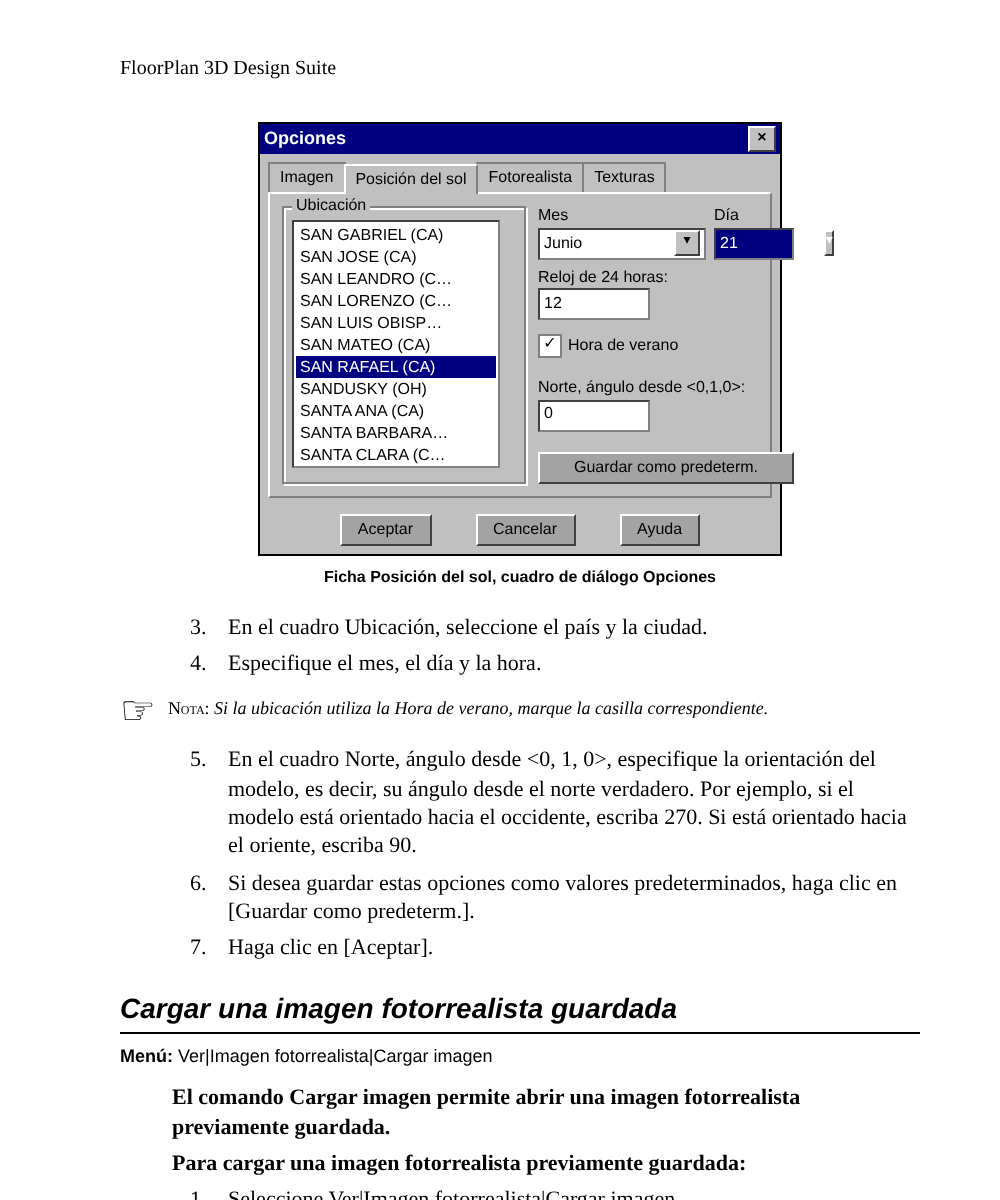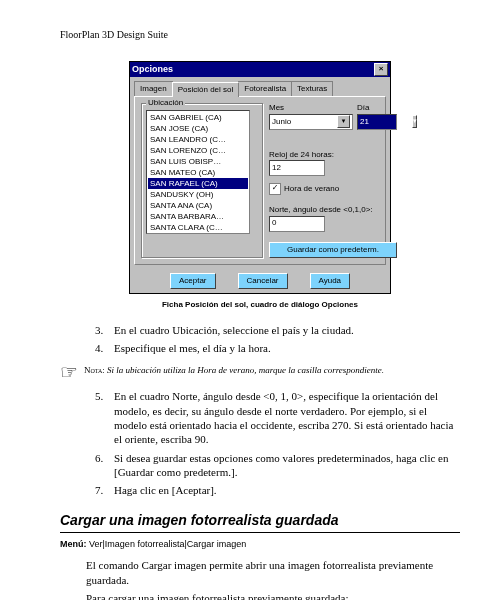--- a/index.html
+++ b/index.html
@@ -111,21 +111,21 @@
   .listbox .item.sel {
     background: #000080;
     color: #fff;
   }
   .rightcol {
     flex: 1;
   }
   .row {
     display: flex;
     gap: 4px;
-    margin-bottom: 20px;
+    margin-bottom: 4px;
     align-items: center;
   }
   .combo, .inp {
     background: #fff;
     border: 1px solid #808080;
     border-top-color: #404040;
     border-left-color: #404040;
     height: 14px;
     font-size: 8px;
     padding: 0 2px;
@@ -139,21 +139,21 @@
     height: 11px;
     background: #c0c0c0;
     border: 1px solid #fff;
     border-right-color: #404040;
     border-bottom-color: #404040;
     text-align: center;
     line-height: 9px;
     font-size: 7px;
   }
   .btn {
-    background: #7dd3fc;
+    background: #a3a3a3;
     border: 1px solid #fff;
     border-right-color: #404040;
     border-bottom-color: #404040;
     padding: 2px 8px;
     font-size: 8px;
     text-align: center;
   }
   .btnrow {
     display: flex;
     justify-content: center;
@@ -206,20 +206,21 @@
     font-family: Arial, sans-serif;
     font-size: 9px;
     margin-bottom: 8px;
   }
   .menu b {
     font-weight: bold;
     text-align: center;
   }
   .body-p {
     margin: 4px 0 4px 26px;
+    font-weight: bold;
   }
   .cb {
     display: inline-flex;
     align-items: center;
     gap: 3px;
     font-size: 8px;
   }
   .cb .box {
     width: 10px;
     height: 10px;

